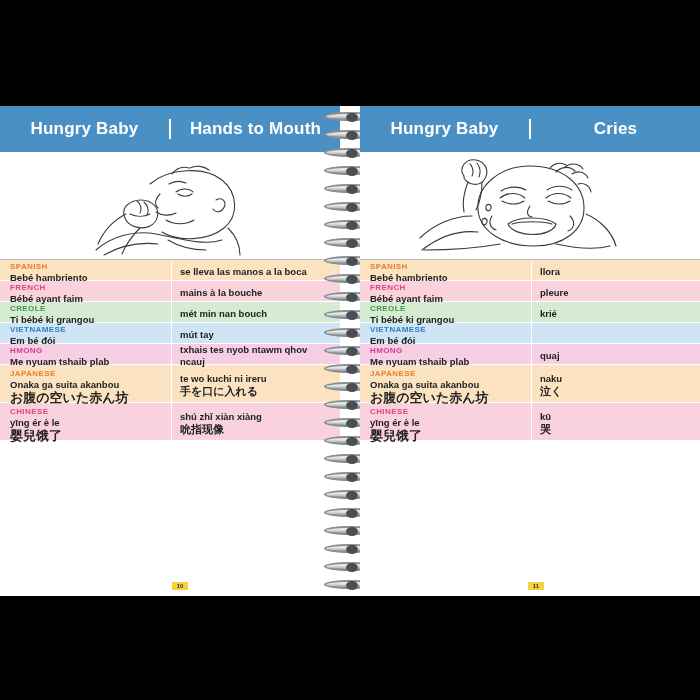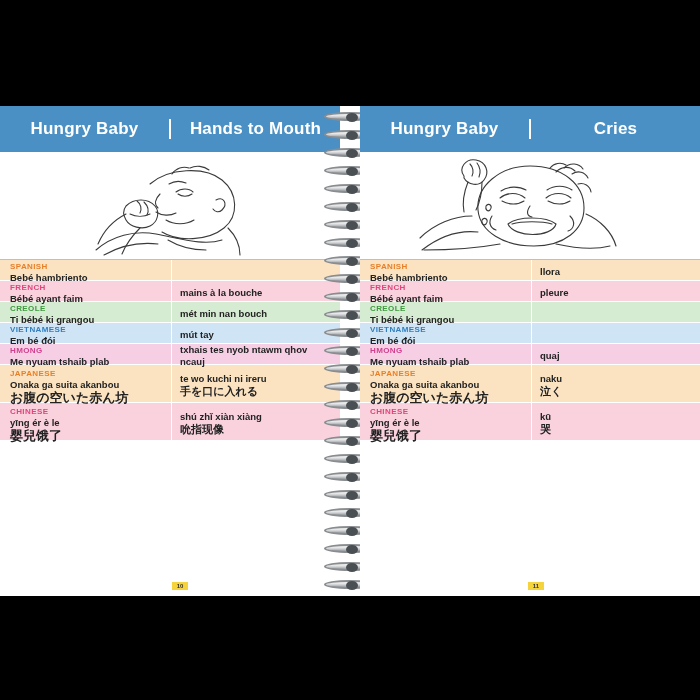--- a/index.html
+++ b/index.html
@@ -194,20 +194,23 @@
           <path d="M104 101 C120 92, 140 88, 158 90"></path>
         </svg>
       </div>
 
       <div class="rows">
 
         <div class="row" style="background:#fbe3c2">
           <div class="col-a">
             <div class="lang" style="color:#e8802a">SPANISH</div>
             <div class="term">Bebé hambriento</div>
+          </div>
+          <div class="col-b">
+            <div class="trans">se lleva las manos a la boca</div>
           </div>
         </div>
 
         <div class="row" style="background:#f9d2de">
           <div class="col-a">
             <div class="lang" style="color:#e0457b">FRENCH</div>
             <div class="term">Bébé ayant faim</div>
           </div>
           <div class="col-b">
             <div class="trans">mains à la bouche</div>
@@ -371,20 +374,23 @@
           </div>
           <div class="col-b">
             <div class="trans">pleure</div>
           </div>
         </div>
         <div class="row" style="background:#d6ecd2">
           <div class="col-a">
             <div class="lang" style="color:#3f9a3f">CREOLE</div>
             <div class="term">Ti bébé ki grangou</div>
           </div>
+          <div class="col-b">
+            <div class="trans">krié</div>
+          </div>
         </div>
         <div class="row" style="background:#cfe4f5">
           <div class="col-a">
             <div class="lang" style="color:#2f7fc1">VIETNAMESE</div>
             <div class="term">Em bé đói</div>
           </div>
         </div>
         <div class="row" style="background:#f7cfe5">
           <div class="col-a">
             <div class="lang" style="color:#d13f8e">HMONG</div>

